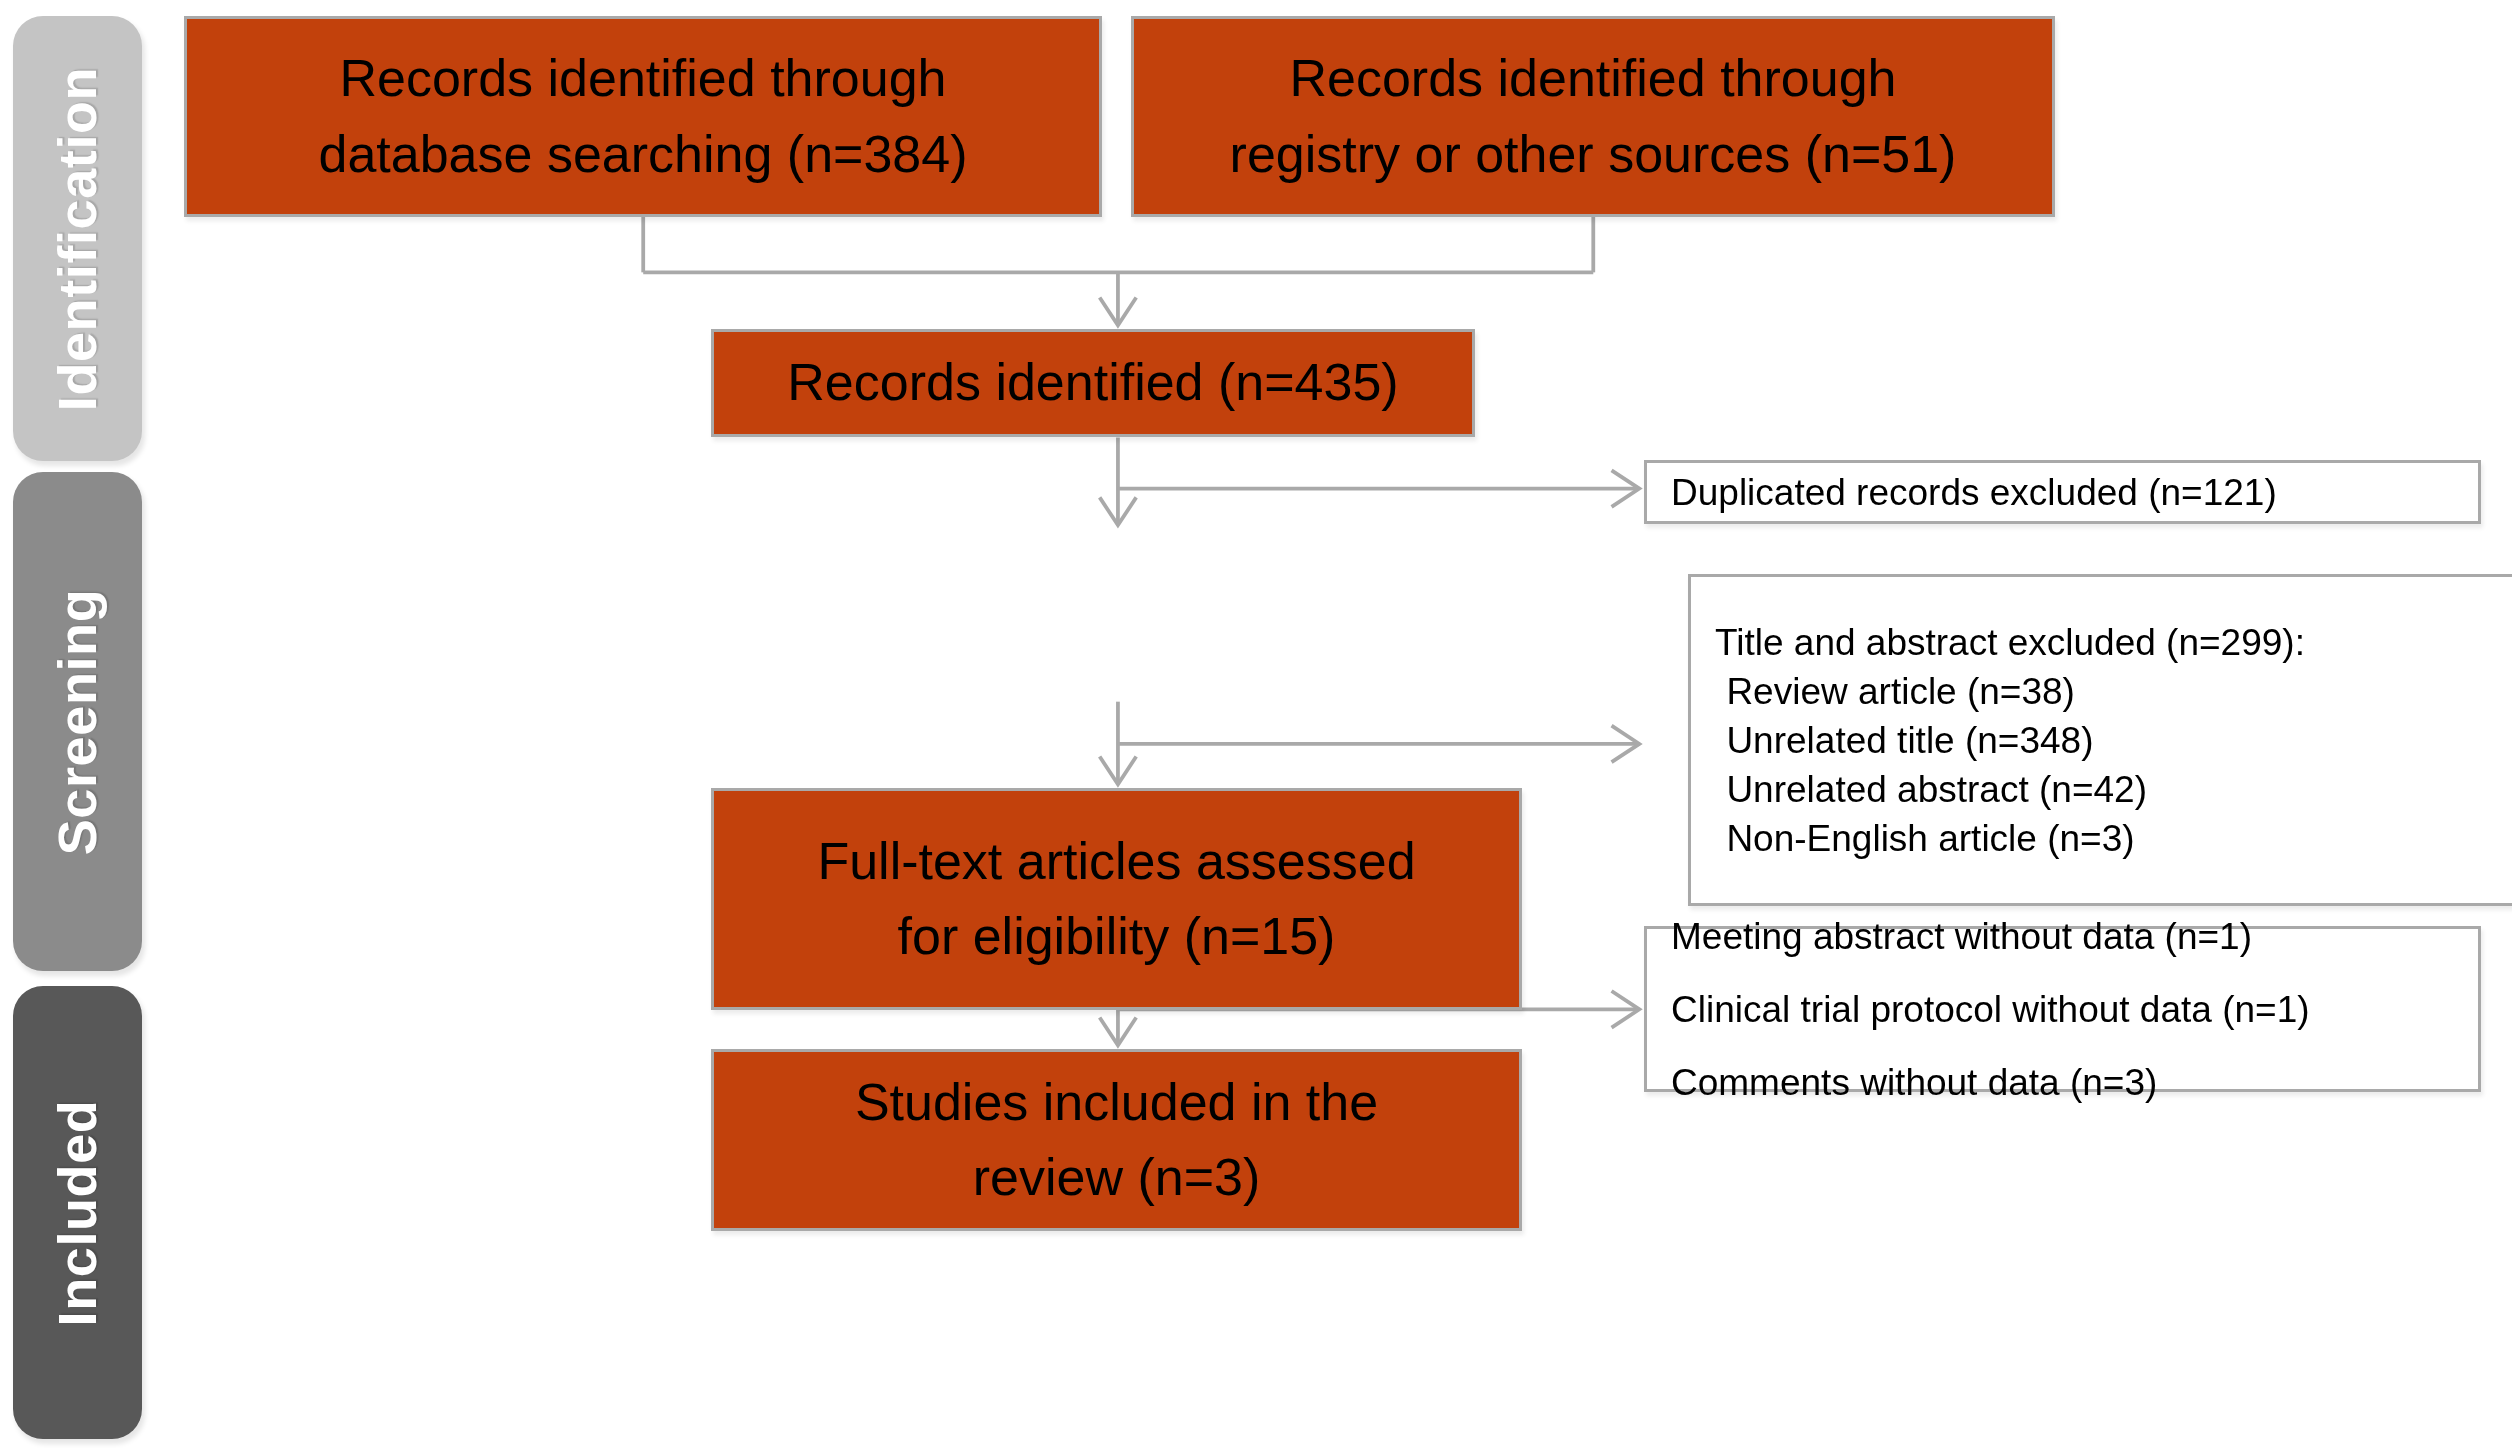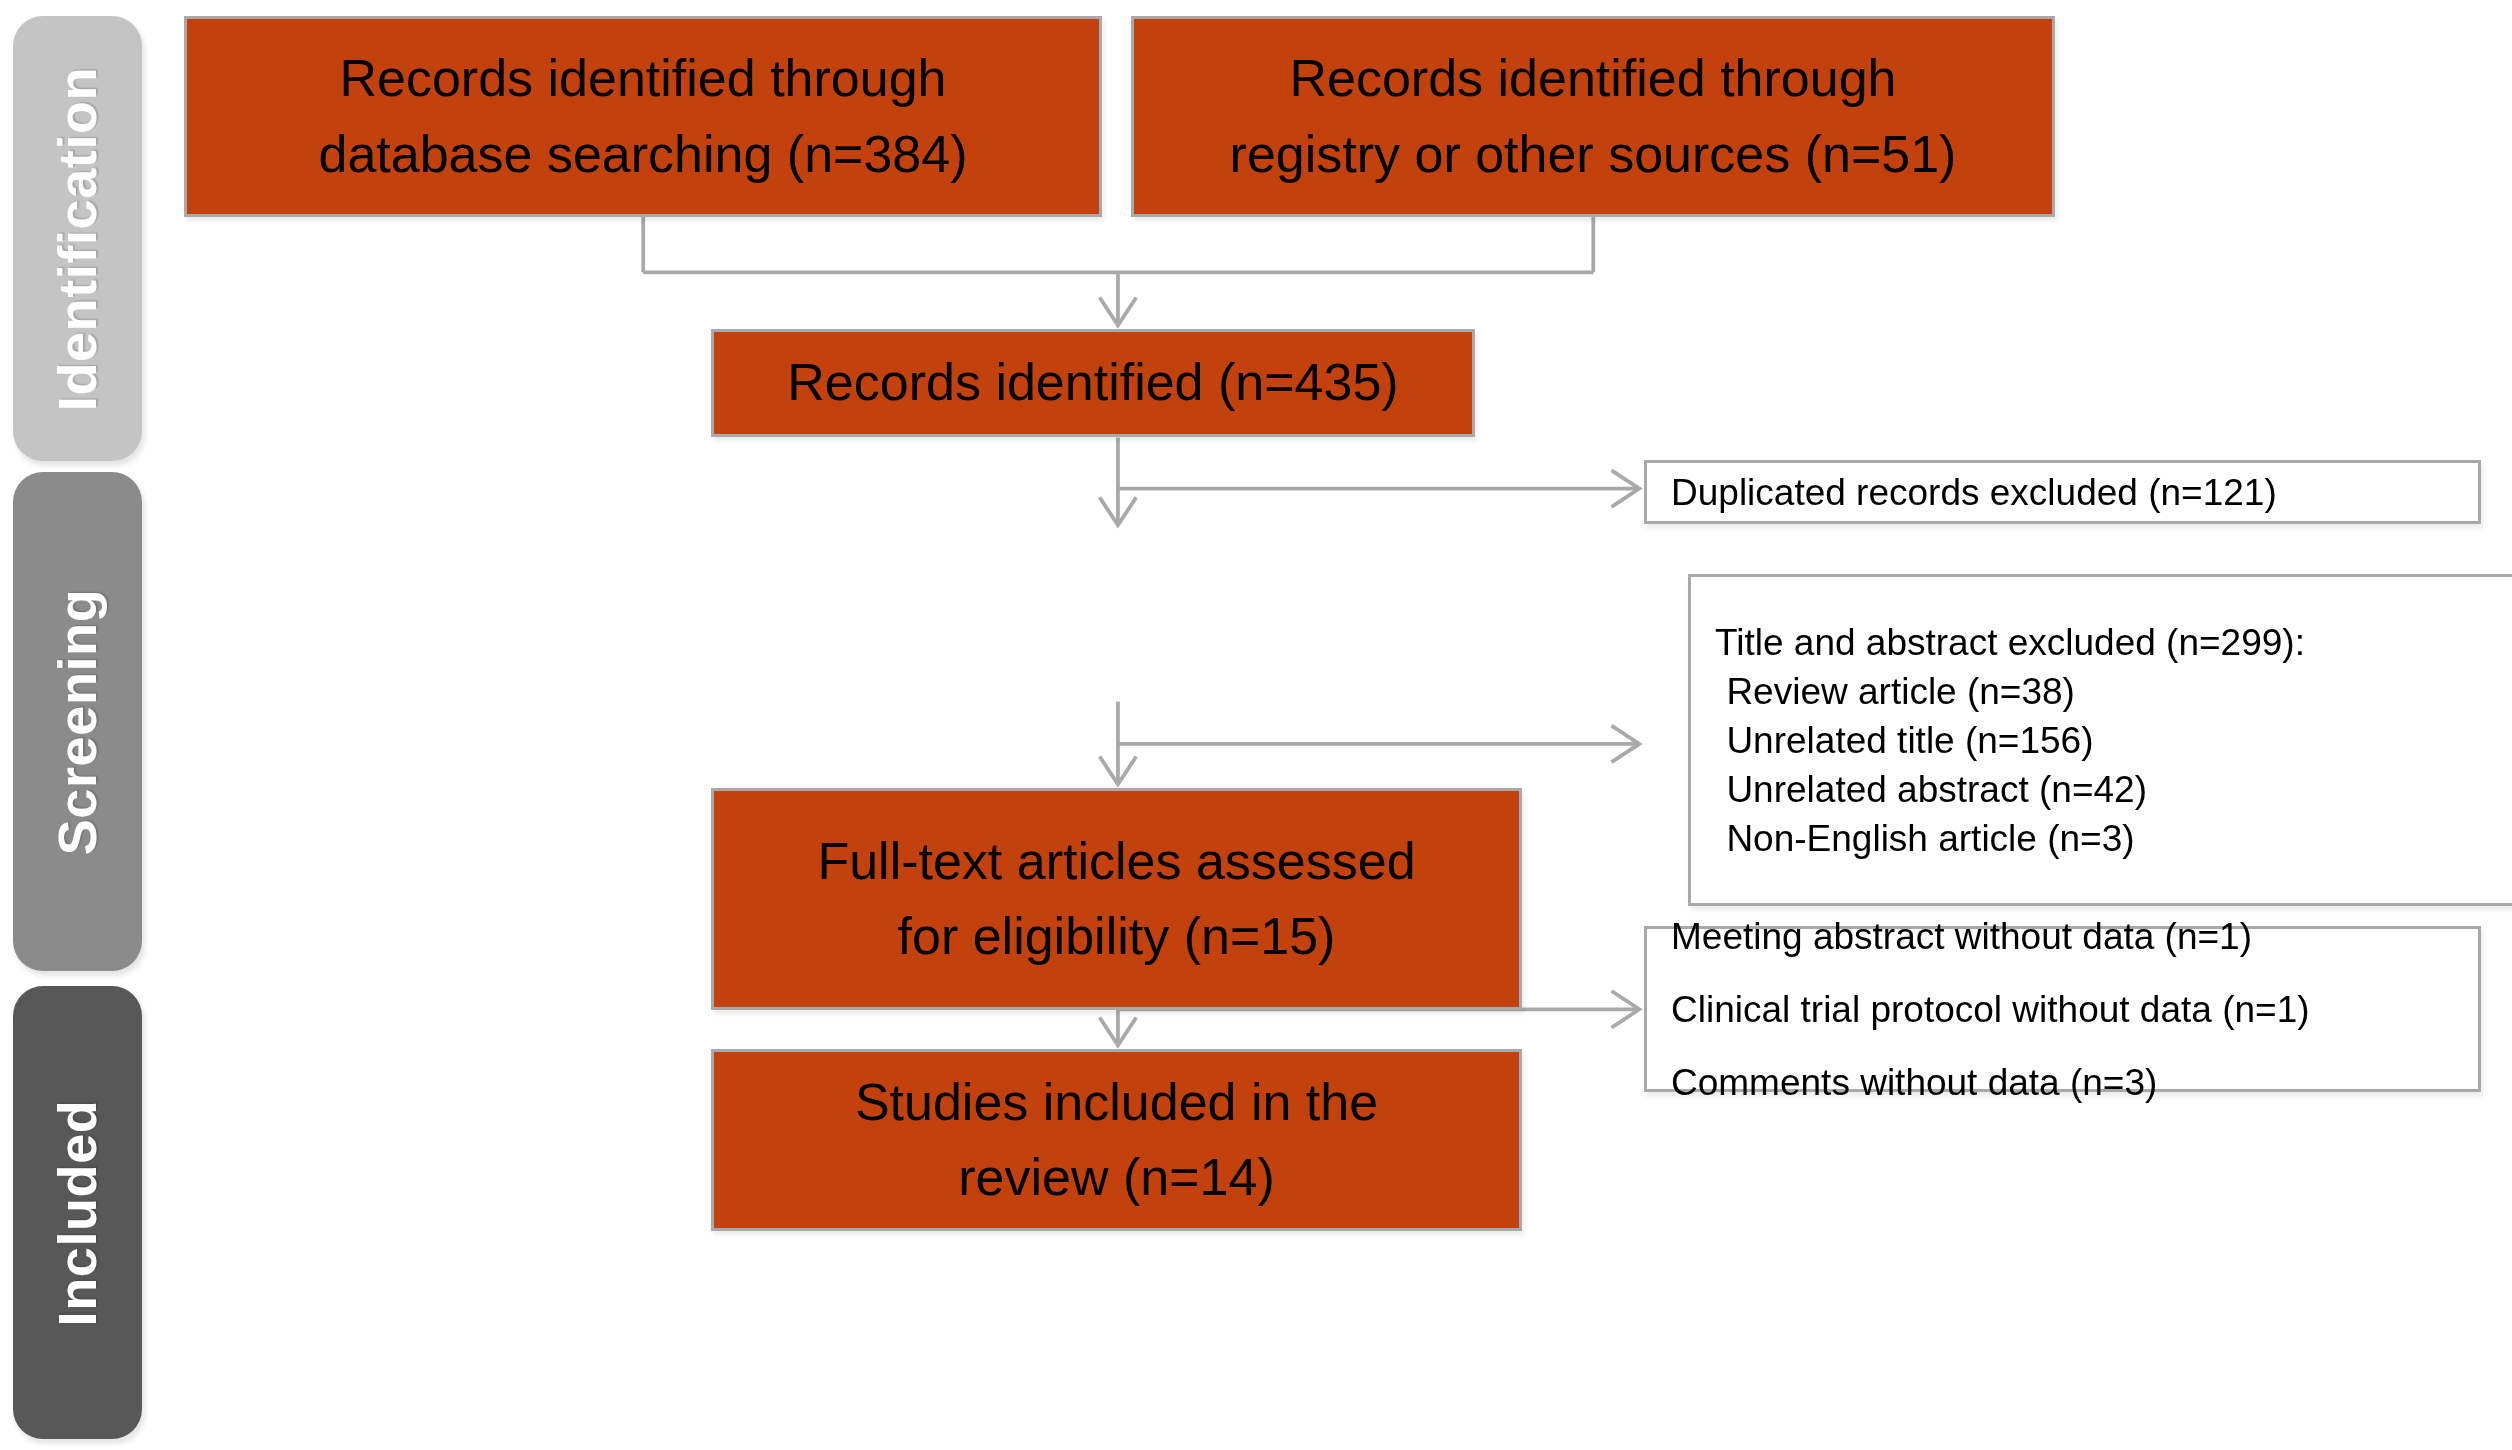--- a/index.html
+++ b/index.html
@@ -134,29 +134,29 @@
   </div>
 
   <div class="flow-box" id="box-db">Records identified through
 database searching (n=384)</div>
   <div class="flow-box" id="box-registry">Records identified through
 registry or other sources (n=51)</div>
   <div class="flow-box" id="box-identified">Records identified (n=435)</div>
   <div class="flow-box" id="box-fulltext">Full-text articles assessed
 for eligibility (n=15)</div>
   <div class="flow-box" id="box-included">Studies included in the
-review (n=14)</div>
+review (n=3)</div>
 
   <div class="side-box" id="box-dup-excluded">
     <div class="line">Duplicated records excluded (n=121)</div>
   </div>
   <div class="side-box" id="box-ta-excluded">
     <div class="line">Title and abstract excluded (n=299):</div>
     <div class="line">Review article (n=38)</div>
-    <div class="line">Unrelated title (n=156)</div>
+    <div class="line">Unrelated title (n=348)</div>
     <div class="line">Unrelated abstract (n=42)</div>
     <div class="line">Non-English article (n=3)</div>
   </div>
   <div class="side-box" id="box-ft-excluded">
     <div class="line">Meeting abstract without data (n=1)</div>
     <div class="line">Clinical trial protocol without data (n=1)</div>
     <div class="line">Comments without data (n=3)</div>
   </div>
 
 </div>

